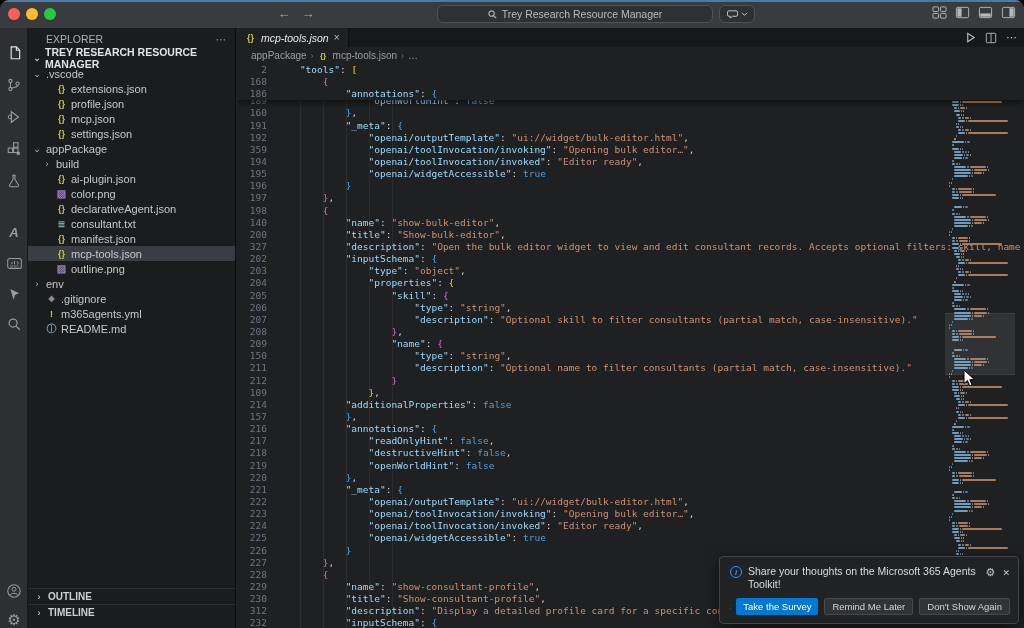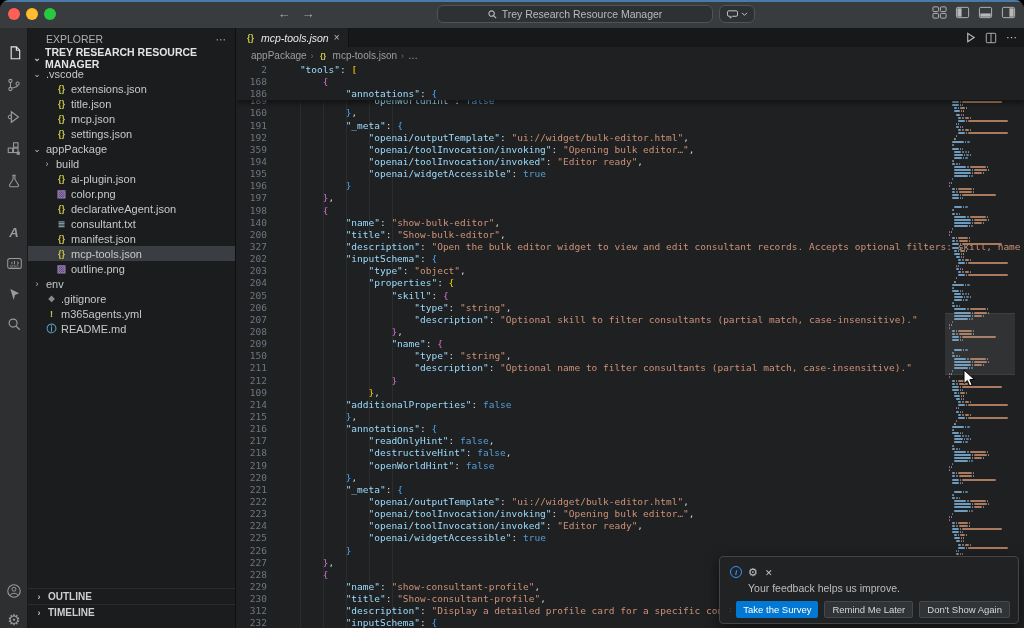--- a/index.html
+++ b/index.html
@@ -217,21 +217,21 @@
           <span>.vscode</span>
         </div>
         <div class="tree-row" style="padding-left: 14px;">
           <span class="chev"> </span>
           <span class="fi fi-json">{}</span>
           <span>extensions.json</span>
         </div>
         <div class="tree-row" style="padding-left: 14px;">
           <span class="chev"> </span>
           <span class="fi fi-json">{}</span>
-          <span>title.json</span>
+          <span>profile.json</span>
         </div>
         <div class="tree-row" style="padding-left: 14px;">
           <span class="chev"> </span>
           <span class="fi fi-json">{}</span>
           <span>mcp.json</span>
         </div>
         <div class="tree-row" style="padding-left: 14px;">
           <span class="chev"> </span>
           <span class="fi fi-json">{}</span>
           <span>settings.json</span>
@@ -370,21 +370,21 @@
           <div class="cl"><span class="ln">205</span><span>                    </span><span class="tk">"skill"</span><span class="tp">: </span><span class="tg2">{</span></div>
           <div class="cl"><span class="ln">206</span><span>                        </span><span class="tk">"type"</span><span class="tp">: </span><span class="ts">"string"</span><span class="tp">,</span></div>
           <div class="cl"><span class="ln">207</span><span>                        </span><span class="tk">"description"</span><span class="tp">: </span><span class="ts">"Optional skill to filter consultants (partial match, case-insensitive)."</span></div>
           <div class="cl"><span class="ln">208</span><span>                    </span><span class="tg2">}</span><span class="tp">,</span></div>
           <div class="cl"><span class="ln">209</span><span>                    </span><span class="tk">"name"</span><span class="tp">: </span><span class="tg2">{</span></div>
           <div class="cl"><span class="ln">150</span><span>                        </span><span class="tk">"type"</span><span class="tp">: </span><span class="ts">"string"</span><span class="tp">,</span></div>
           <div class="cl"><span class="ln">211</span><span>                        </span><span class="tk">"description"</span><span class="tp">: </span><span class="ts">"Optional name to filter consultants (partial match, case-insensitive)."</span></div>
           <div class="cl"><span class="ln">212</span><span>                    </span><span class="tg2">}</span></div>
           <div class="cl"><span class="ln">109</span><span>                </span><span class="tg1">}</span><span class="tp">,</span></div>
           <div class="cl"><span class="ln">214</span><span>            </span><span class="tk">"additionalProperties"</span><span class="tp">: </span><span class="tb2">false</span></div>
-          <div class="cl"><span class="ln">215</span><span>            </span><span class="tg3">}</span><span class="tp">,</span></div>
+          <div class="cl"><span class="ln">157</span><span>            </span><span class="tg3">}</span><span class="tp">,</span></div>
           <div class="cl"><span class="ln">216</span><span>            </span><span class="tk">"annotations"</span><span class="tp">: </span><span class="tg3">{</span></div>
           <div class="cl"><span class="ln">217</span><span>                </span><span class="tk">"readOnlyHint"</span><span class="tp">: </span><span class="tb2">false</span><span class="tp">,</span></div>
           <div class="cl"><span class="ln">218</span><span>                </span><span class="tk">"destructiveHint"</span><span class="tp">: </span><span class="tb2">false</span><span class="tp">,</span></div>
           <div class="cl"><span class="ln">219</span><span>                </span><span class="tk">"openWorldHint"</span><span class="tp">: </span><span class="tb2">false</span></div>
           <div class="cl"><span class="ln">220</span><span>            </span><span class="tg3">}</span><span class="tp">,</span></div>
           <div class="cl"><span class="ln">221</span><span>            </span><span class="tk">"_meta"</span><span class="tp">: </span><span class="tg3">{</span></div>
           <div class="cl"><span class="ln">222</span><span>                </span><span class="tk">"openai/outputTemplate"</span><span class="tp">: </span><span class="ts">"ui://widget/bulk-editor.html"</span><span class="tp">,</span></div>
           <div class="cl"><span class="ln">223</span><span>                </span><span class="tk">"openai/toolInvocation/invoking"</span><span class="tp">: </span><span class="ts">"Opening bulk editor…"</span><span class="tp">,</span></div>
           <div class="cl"><span class="ln">224</span><span>                </span><span class="tk">"openai/toolInvocation/invoked"</span><span class="tp">: </span><span class="ts">"Editor ready"</span><span class="tp">,</span></div>
           <div class="cl"><span class="ln">225</span><span>                </span><span class="tk">"openai/widgetAccessible"</span><span class="tp">: </span><span class="tb2">true</span></div>
@@ -1343,26 +1343,26 @@
             <span class="mm-bar" style="width: 0.55px; background: rgb(179, 161, 75); margin-right: 1px;"></span>
             <span class="mm-bar" style="width: 0.55px; background: rgb(139, 139, 139); margin-right: 1px;"></span>
           </div>
         </div>
     </div>
   </div>
 
   <div class="toast">
     <div class="toast-head">
       <div class="info-ic">i</div>
+      <div class="toast-title">Share your thoughts on the Microsoft 365 Agents Toolkit!</div>
       <div class="toast-acts">
         <span>⚙</span>
         <span style="font-size:9px;margin-top:2px">✕</span>
       </div>
     </div>
-    <div class="toast-body">Your feedback helps us improve.</div>
     <div class="toast-foot">
       <div class="toast-src">Source: Mi...</div>
       <div class="btn btn-primary">Take the Survey</div>
       <div class="btn btn-sec">Remind Me Later</div>
       <div class="btn btn-sec">Don't Show Again</div>
     </div>
   </div>
 
   <svg class="cursor" width="13" height="19" viewBox="0 0 13 19">
     <path d="M1 1 L1 14.5 L4.4 11.5 L6.6 16.8 L9 15.8 L6.8 10.7 L11.3 10.4 Z" fill="#fff" stroke="#000" stroke-width="1"></path>

